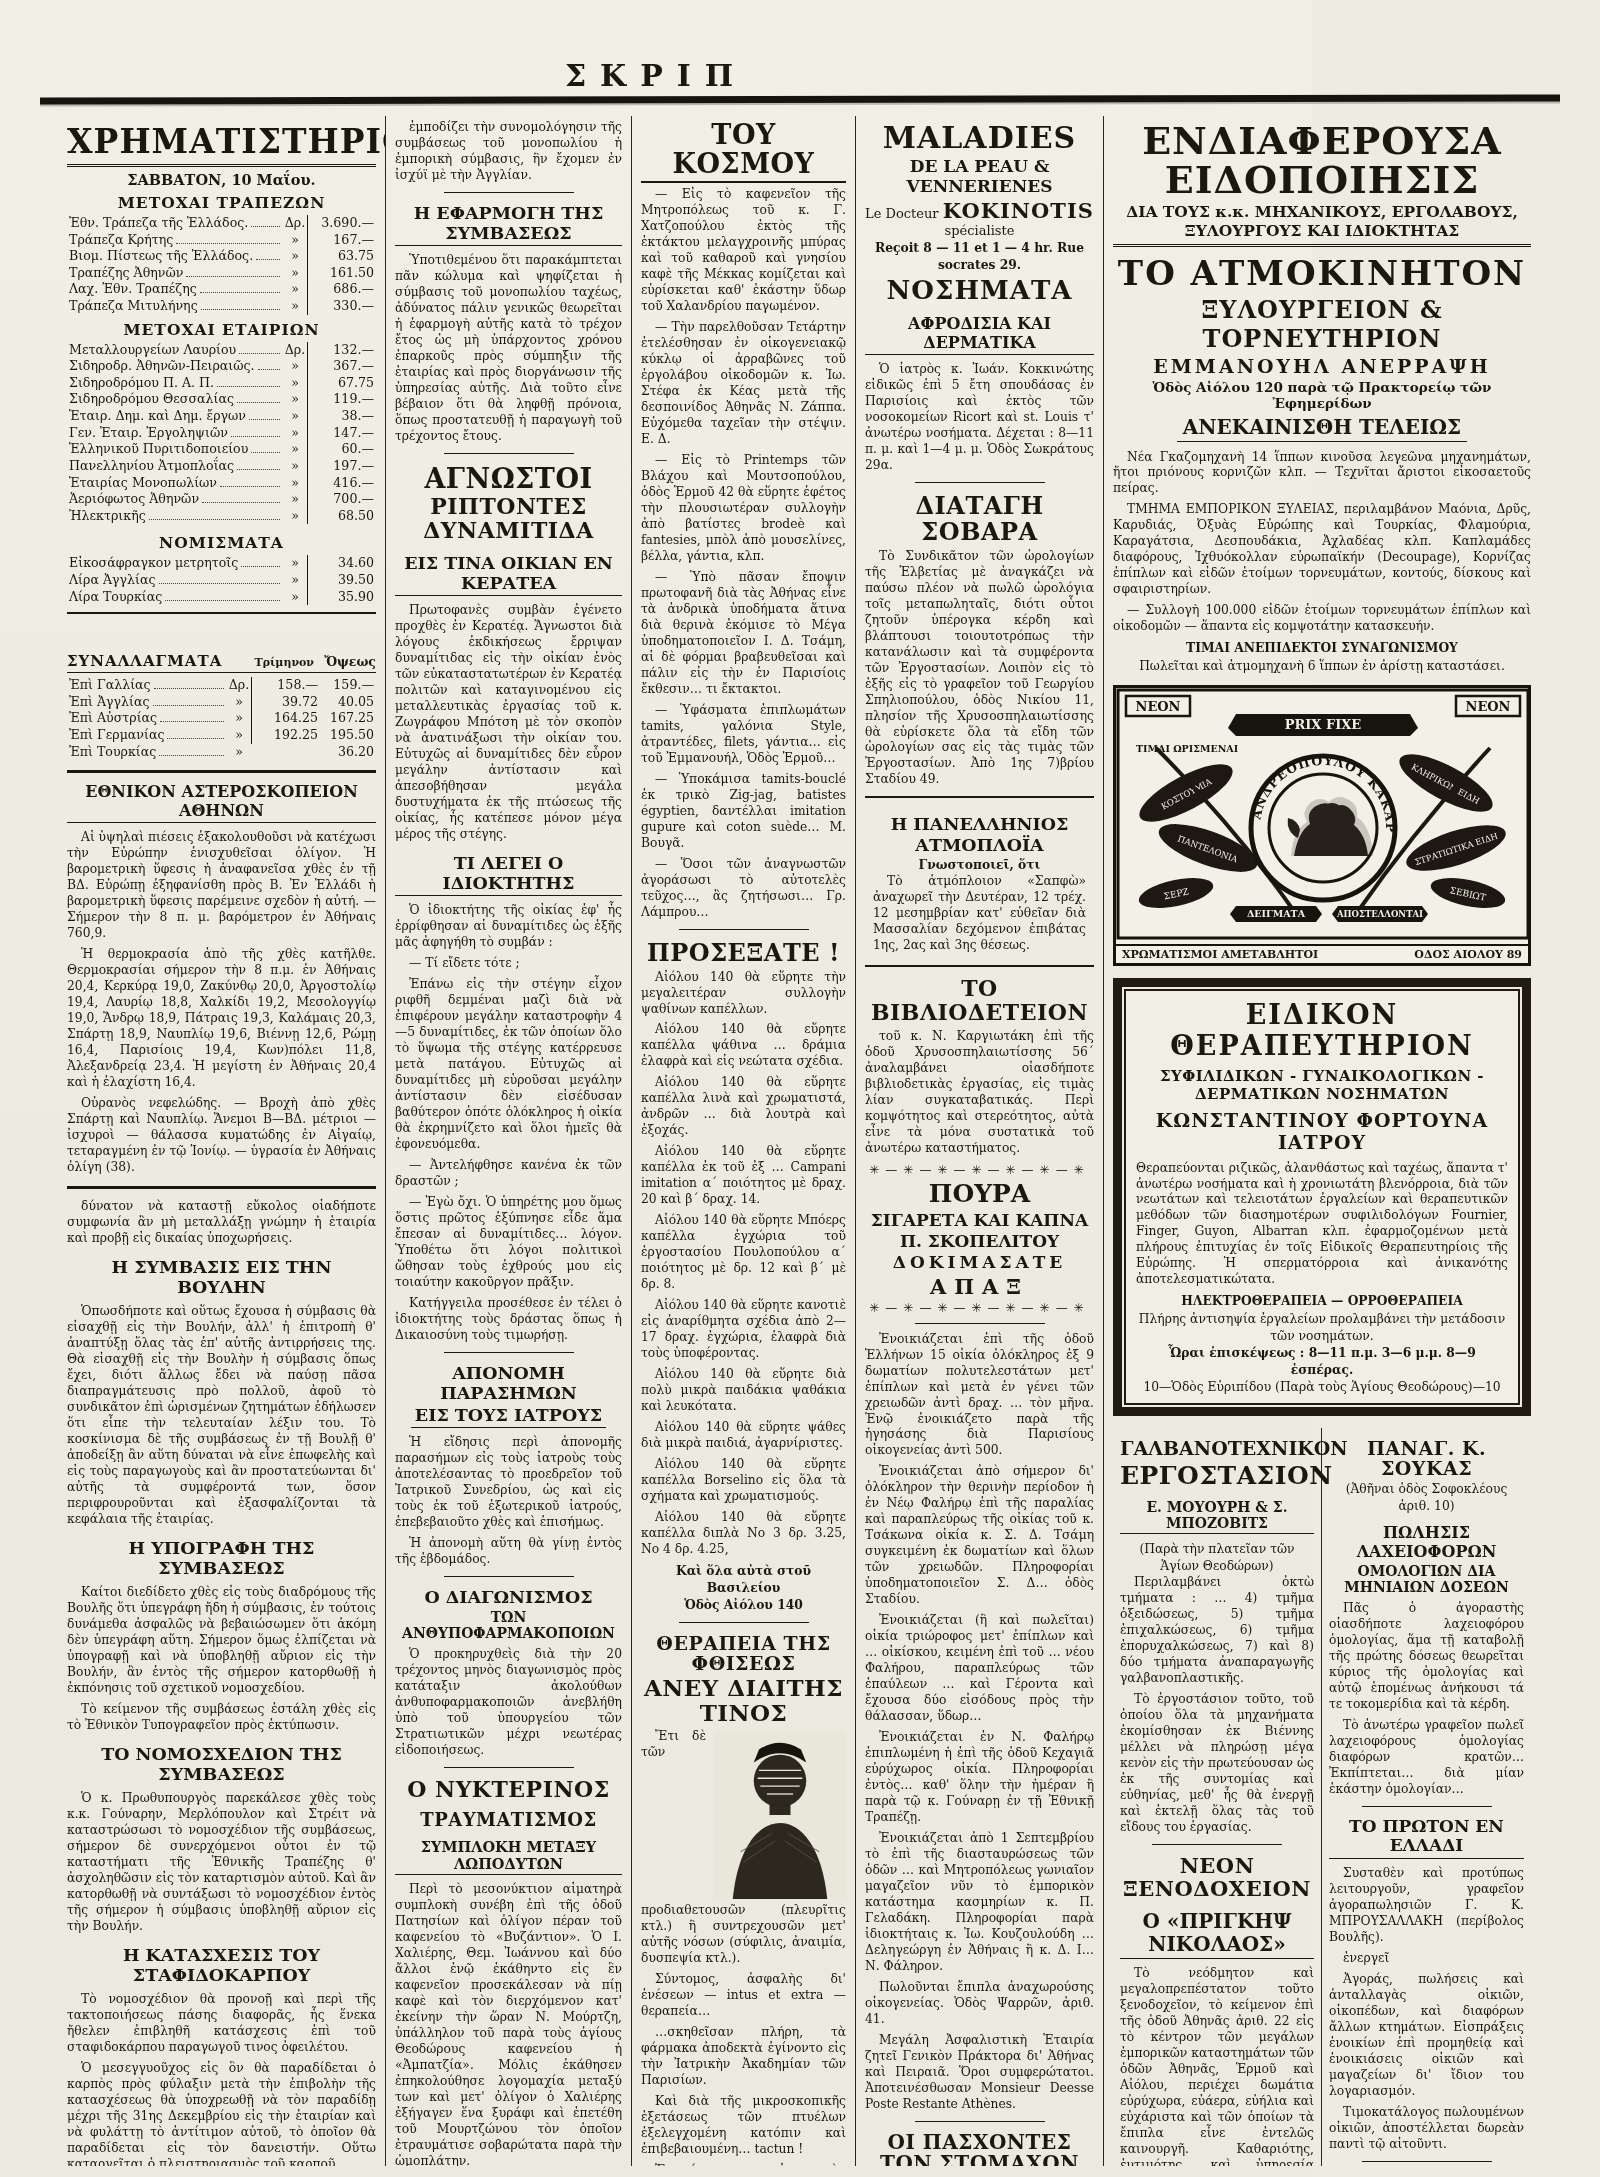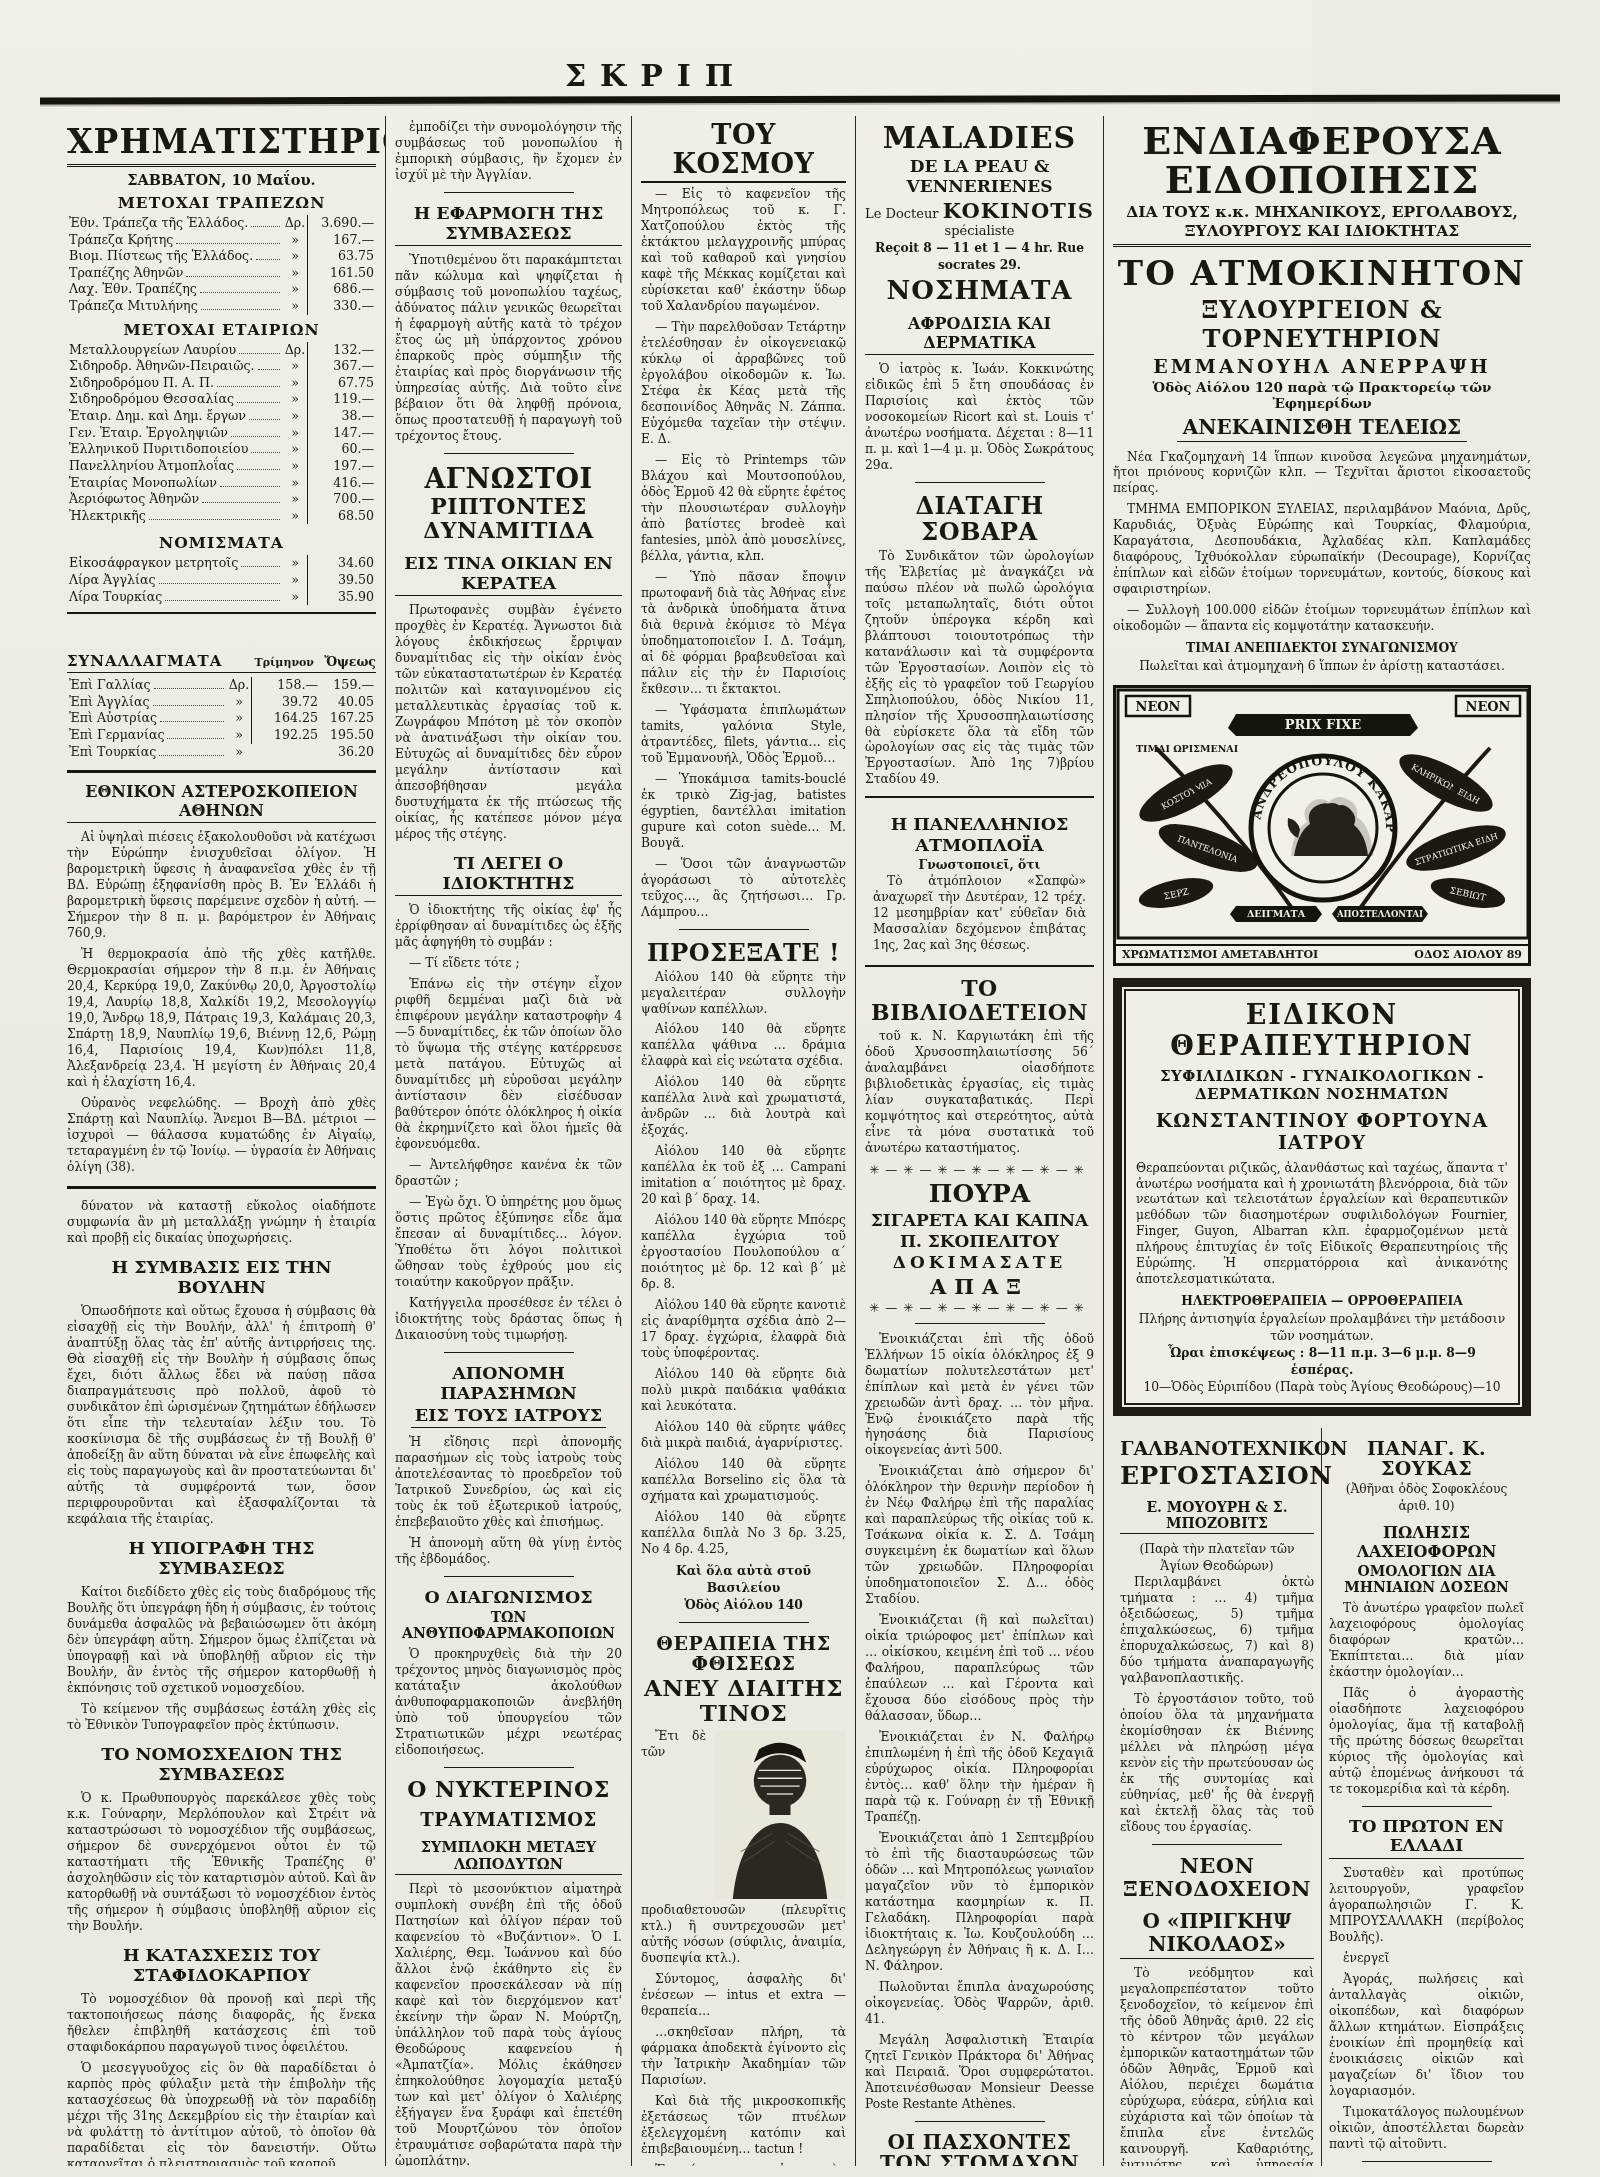--- a/index.html
+++ b/index.html
@@ -656,22 +656,22 @@
 
         </div>
 
         <div class="subcol">
           <section class="art">
             <div class="hd1 tight" style="font-size:19px;">ΠΑΝΑΓ. Κ. ΣΟΥΚΑΣ</div>
             <div class="cline">(Ἀθῆναι ὁδὸς Σοφοκλέους ἀριθ. 10)</div>
             <div class="hd2 tight" style="font-size:16px;">ΠΩΛΗΣΙΣ ΛΑΧΕΙΟΦΟΡΩΝ</div>
             <div class="hd3" style="margin-top:0;">ΟΜΟΛΟΓΙΩΝ ΔΙΑ ΜΗΝΙΑΙΩΝ ΔΟΣΕΩΝ</div>
             <div>
+                <p class="p">Πᾶς ὁ ἀγοραστὴς οἱασδήποτε λαχειοφόρου ὁμολογίας, ἅμα τῇ καταβολῇ τῆς πρώτης δόσεως θεωρεῖται κύριος τῆς ὁμολογίας καὶ αὐτῷ ἑπομένως ἀνήκουσι τά τε τοκομερίδια καὶ τὰ κέρδη.</p>
                 <p class="p">Τὸ ἀνωτέρω γραφεῖον πωλεῖ λαχειοφόρους ὁμολογίας διαφόρων κρατῶν… Ἐκπίπτεται… διὰ μίαν ἑκάστην ὁμολογίαν…</p>
-                <p class="p">Πᾶς ὁ ἀγοραστὴς οἱασδήποτε λαχειοφόρου ὁμολογίας, ἅμα τῇ καταβολῇ τῆς πρώτης δόσεως θεωρεῖται κύριος τῆς ὁμολογίας καὶ αὐτῷ ἑπομένως ἀνήκουσι τά τε τοκομερίδια καὶ τὰ κέρδη.</p>
               </div>
           </section>
           <div class="hrule"></div>
           <section class="art">
             <div class="hd2u" style="font-size:17px;">ΤΟ ΠΡΩΤΟΝ ΕΝ ΕΛΛΑΔΙ</div>
             <div>
                 <p class="p">Συσταθὲν καὶ προτύπως λειτουργοῦν, γραφεῖον ἀγοραπωλησιῶν Γ. Κ. ΜΠΡΟΥΣΑΛΛΑΚΗ (περίβολος Βουλῆς).</p>
                 <p class="p">ἐνεργεῖ</p>
                 <p class="p">Ἀγοράς, πωλήσεις καὶ ἀνταλλαγὰς οἰκιῶν, οἰκοπέδων, καὶ διαφόρων ἄλλων κτημάτων. Εἰσπράξεις ἐνοικίων ἐπὶ προμηθείᾳ καὶ ἐνοικιάσεις οἰκιῶν καὶ μαγαζείων δι' ἴδιον του λογαριασμόν.</p>
                 <p class="p">Τιμοκατάλογος πωλουμένων οἰκιῶν, ἀποστέλλεται δωρεὰν παντὶ τῷ αἰτοῦντι.</p>

